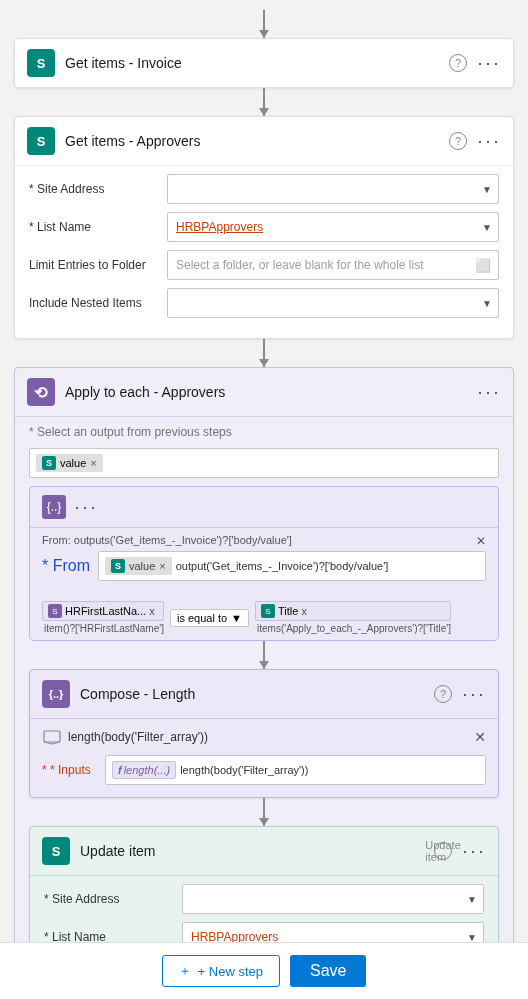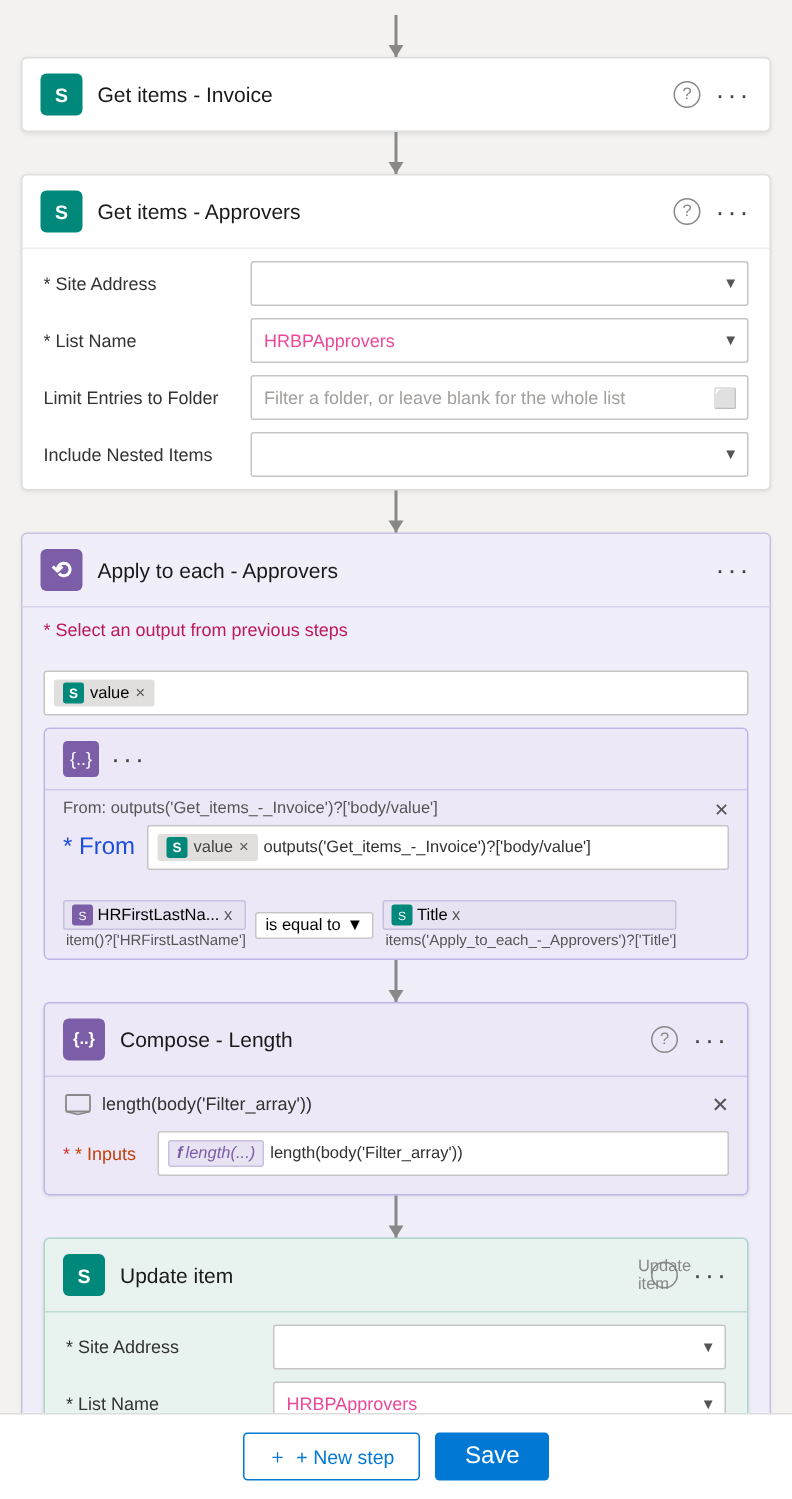--- a/index.html
+++ b/index.html
@@ -97,21 +97,21 @@
     }
 
     .more-icon {
       font-size: 18px;
       color: #444;
       cursor: pointer;
       letter-spacing: 2px;
     }
 
     .card-body {
-      padding: 8px 14px 0 14px;
+      padding: 8px 14px 12px 14px;
       border-top: 1px solid #eee;
     }
 
     .field-row {
       display: flex;
       align-items: center;
       margin-bottom: 8px;
       gap: 8px;
     }
 
@@ -139,21 +139,22 @@
 
     .dropdown-arrow {
       position: absolute;
       right: 6px;
       color: #555;
       font-size: 10px;
     }
 
     .field-input-text {
       font-size: 12px;
-      color: #ec4899;
+      color: #c2410c;
+      text-decoration: underline;
     }
 
     .field-input-placeholder {
       font-size: 12px;
       color: #a19f9d;
     }
 
     .advanced-link {
       color: #0078d4;
       font-size: 12px;
@@ -168,22 +169,22 @@
     .apply-card {
       background: #f0eef8;
       border: 1px solid #c8c2e0;
     }
     .apply-card .card-body {
       border-top: 1px solid #d8d2ec;
     }
 
     .select-output-label {
       font-size: 12px;
-      color: #be185d;
-      margin-bottom: 20px;
+      color: #737373;
+      margin-bottom: 9px;
     }
 
     .token-input-row {
       display: flex;
       align-items: center;
       background: #fff;
       border: 1px solid #c8c6c4;
       border-radius: 2px;
       padding: 3px 6px;
       flex-wrap: wrap;
@@ -491,21 +492,21 @@
         <span class="field-label">* List Name</span>
         <div class="field-input with-dropdown">
           <span class="field-input-text">HRBPApprovers</span>
           <span class="dropdown-arrow">▼</span>
         </div>
       </div>
 
       <div class="field-row">
         <span class="field-label">Limit Entries to Folder</span>
         <div class="field-input" style="position:relative;">
-          <span class="field-input-placeholder">Filter a folder, or leave blank for the whole list</span>
+          <span class="field-input-placeholder">Select a folder, or leave blank for the whole list</span>
           <span style="position:absolute;right:6px;color:#555;font-size:13px;">⬜</span>
         </div>
       </div>
 
       <div class="field-row">
         <span class="field-label">Include Nested Items</span>
         <div class="field-input with-dropdown">
           <span class="dropdown-arrow">▼</span>
         </div>
       </div>
@@ -545,21 +546,21 @@
           <div style="font-size:11px;color:#555;margin-bottom:5px;">From: outputs('Get_items_-_Invoice')?['body/value']</div>
 
           <div class="field-row">
             <span style="font-size:16px;color:#1d4ed8;min-width:40px;">* From</span>
             <div class="token-input-row" style="flex:1;">
               <div class="token">
                 <div class="token-icon">S</div>
                 <span>value</span>
                 <span class="token-close">×</span>
               </div>
-              <span class="token-value-text">outputs('Get_items_-_Invoice')?['body/value']</span>
+              <span class="token-value-text">output('Get_items_-_Invoice')?['body/value']</span>
             </div>
           </div>
         </div>
 
         <div class="condition-row">
 
           <div style="display:flex;flex-direction:column;gap:2px;">
             <div class="condition-token">
               <div style="width:14px;height:14px;background:#7b5ea7;border-radius:2px;color:white;font-size:8px;display:flex;align-items:center;justify-content:center;">S</div>
               <span>HRFirstLastNa...</span>

